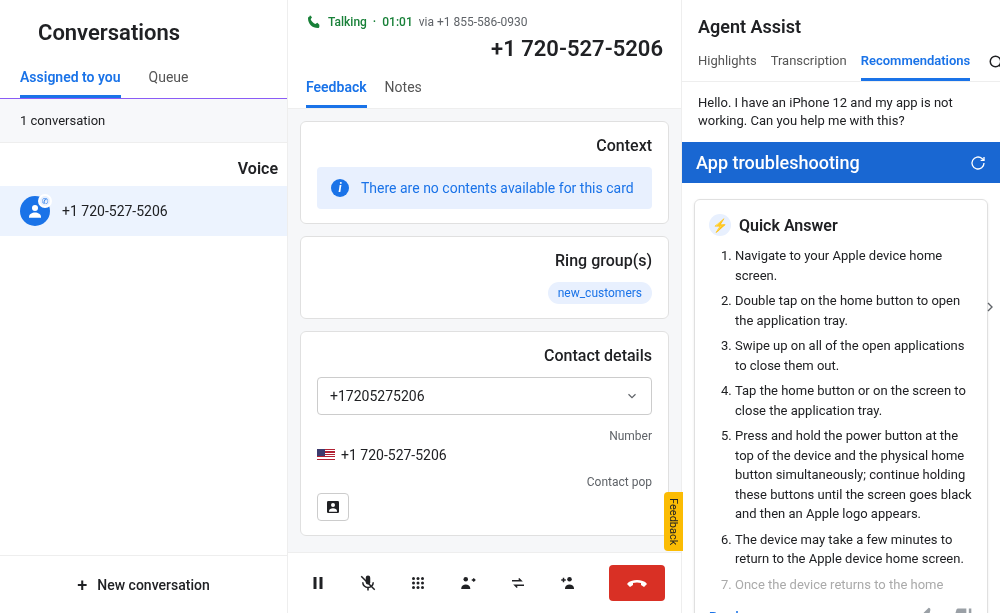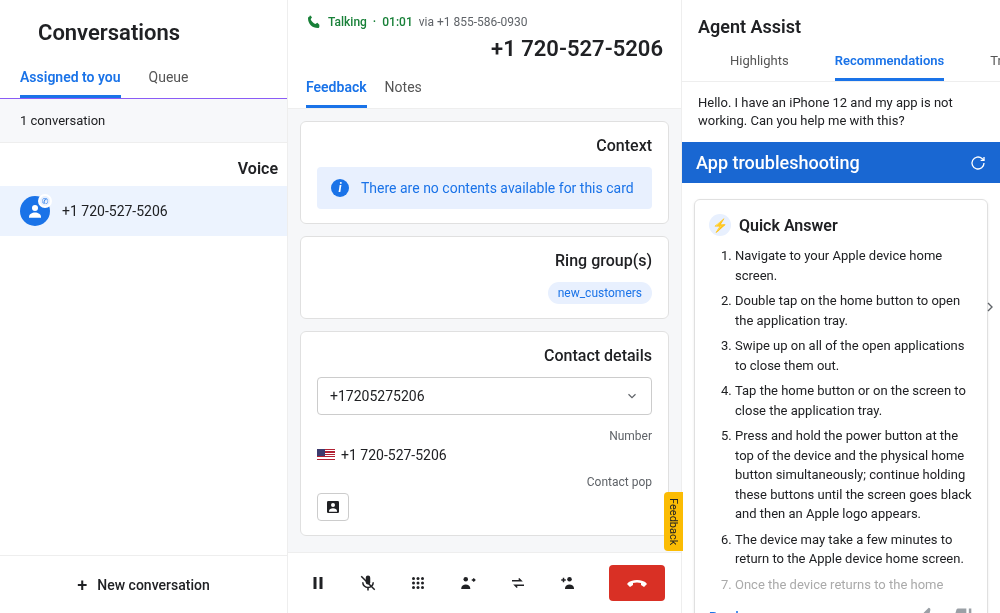--- a/index.html
+++ b/index.html
@@ -43,21 +43,21 @@
 .flag::before { content: ""; position: absolute; left: 0; top: 0; width: 8px; height: 7px; background: #3c3b6e; }
 .contact-pop-btn { width: 32px; height: 28px; border: 1px solid #ccc; border-radius: 4px; display: flex; align-items: center; justify-content: center; cursor: pointer; }
 .mid-footer { background: #fff; border-top: 1px solid #eee; padding: 12px 16px; display: flex; align-items: center; gap: 22px; }
 .ctrl-btn { width: 28px; height: 28px; display: flex; align-items: center; justify-content: center; cursor: pointer; color: #202124; }
 .hangup { margin-left: auto; background: #d93025; width: 56px; height: 36px; border-radius: 4px; display: flex; align-items: center; justify-content: center; cursor: pointer; }
 .feedback-tab { position: absolute; right: -2px; bottom: 62px; background: #fbbc04; color: #202124; font-size: 11px; padding: 6px 3px; border-radius: 4px 0 0 4px; writing-mode: vertical-rl; cursor: pointer; }
 
 
 .right-h { padding: 16px 16px 8px; font-size: 18px; font-weight: 600; }
 .right-tabs-row { display: flex; align-items: center; padding: 0 16px; border-bottom: 1px solid #eee; gap: 14px; }
-.r-tab { padding: 8px 0 10px; font-size: 13px; color: #555; cursor: pointer; border-bottom: 3px solid transparent; margin-left: 32px; }
+.r-tab { padding: 8px 0 10px; font-size: 13px; color: #555; cursor: pointer; border-bottom: 3px solid transparent; }
 .r-tab.active { color: #1a73e8; font-weight: 600; border-bottom-color: #1a73e8; }
 .search-btn { margin-left: auto; cursor: pointer; padding: 4px; }
 .r-message { padding: 12px 16px; font-size: 13px; line-height: 1.4; }
 .r-bluebar { background: #1967d2; color: #fff; padding: 10px 14px; display: flex; justify-content: space-between; align-items: center; font-size: 18px; font-weight: 500; }
 .r-body { flex: 1; overflow-y: auto; padding: 16px 12px; position: relative; }
 .qa-card { background: #fff; border: 1px solid #e0e0e0; border-radius: 6px; padding: 14px; box-shadow: 0 1px 3px rgba(0,0,0,0.08); }
 .qa-head { display: flex; align-items: center; gap: 8px; margin-bottom: 10px; }
 .qa-icon { width: 22px; height: 22px; border-radius: 50%; background: #e8f0fe; color: #1a73e8; display: flex; align-items: center; justify-content: center; font-size: 13px; }
 .qa-title { font-size: 16px; font-weight: 600; }
 .qa-list { padding-left: 26px; font-size: 13px; line-height: 1.5; }
@@ -210,22 +210,22 @@
           <path d="M12 9C8 9 4 10 2 13l3 3 3-2v-2c1.3-.3 2.6-.5 4-.5s2.7.2 4 .5v2l3 2 3-3c-2-3-6-4-10-4z"></path>
         </svg>
     </div>
   </div>
 </div>
 
 <div class="col right">
   <div class="right-h">Agent Assist</div>
   <div class="right-tabs-row">
     <div class="r-tab">Highlights</div>
+    <div class="r-tab">Transcription</div>
     <div class="r-tab active">Recommendations</div>
-    <div class="r-tab">Transcription</div>
     <div class="search-btn">
       <svg width="18" height="18" viewBox="0 0 24 24" fill="none" stroke="#202124" stroke-width="2">
           <circle cx="10" cy="10" r="7"></circle>
           <line x1="21" y1="21" x2="15" y2="15"></line>
         </svg>
     </div>
   </div>
   <div class="r-message">Hello. I have an iPhone 12 and my app is not working. Can you help me with this?</div>
   <div class="r-bluebar">
     <span>App troubleshooting</span>

